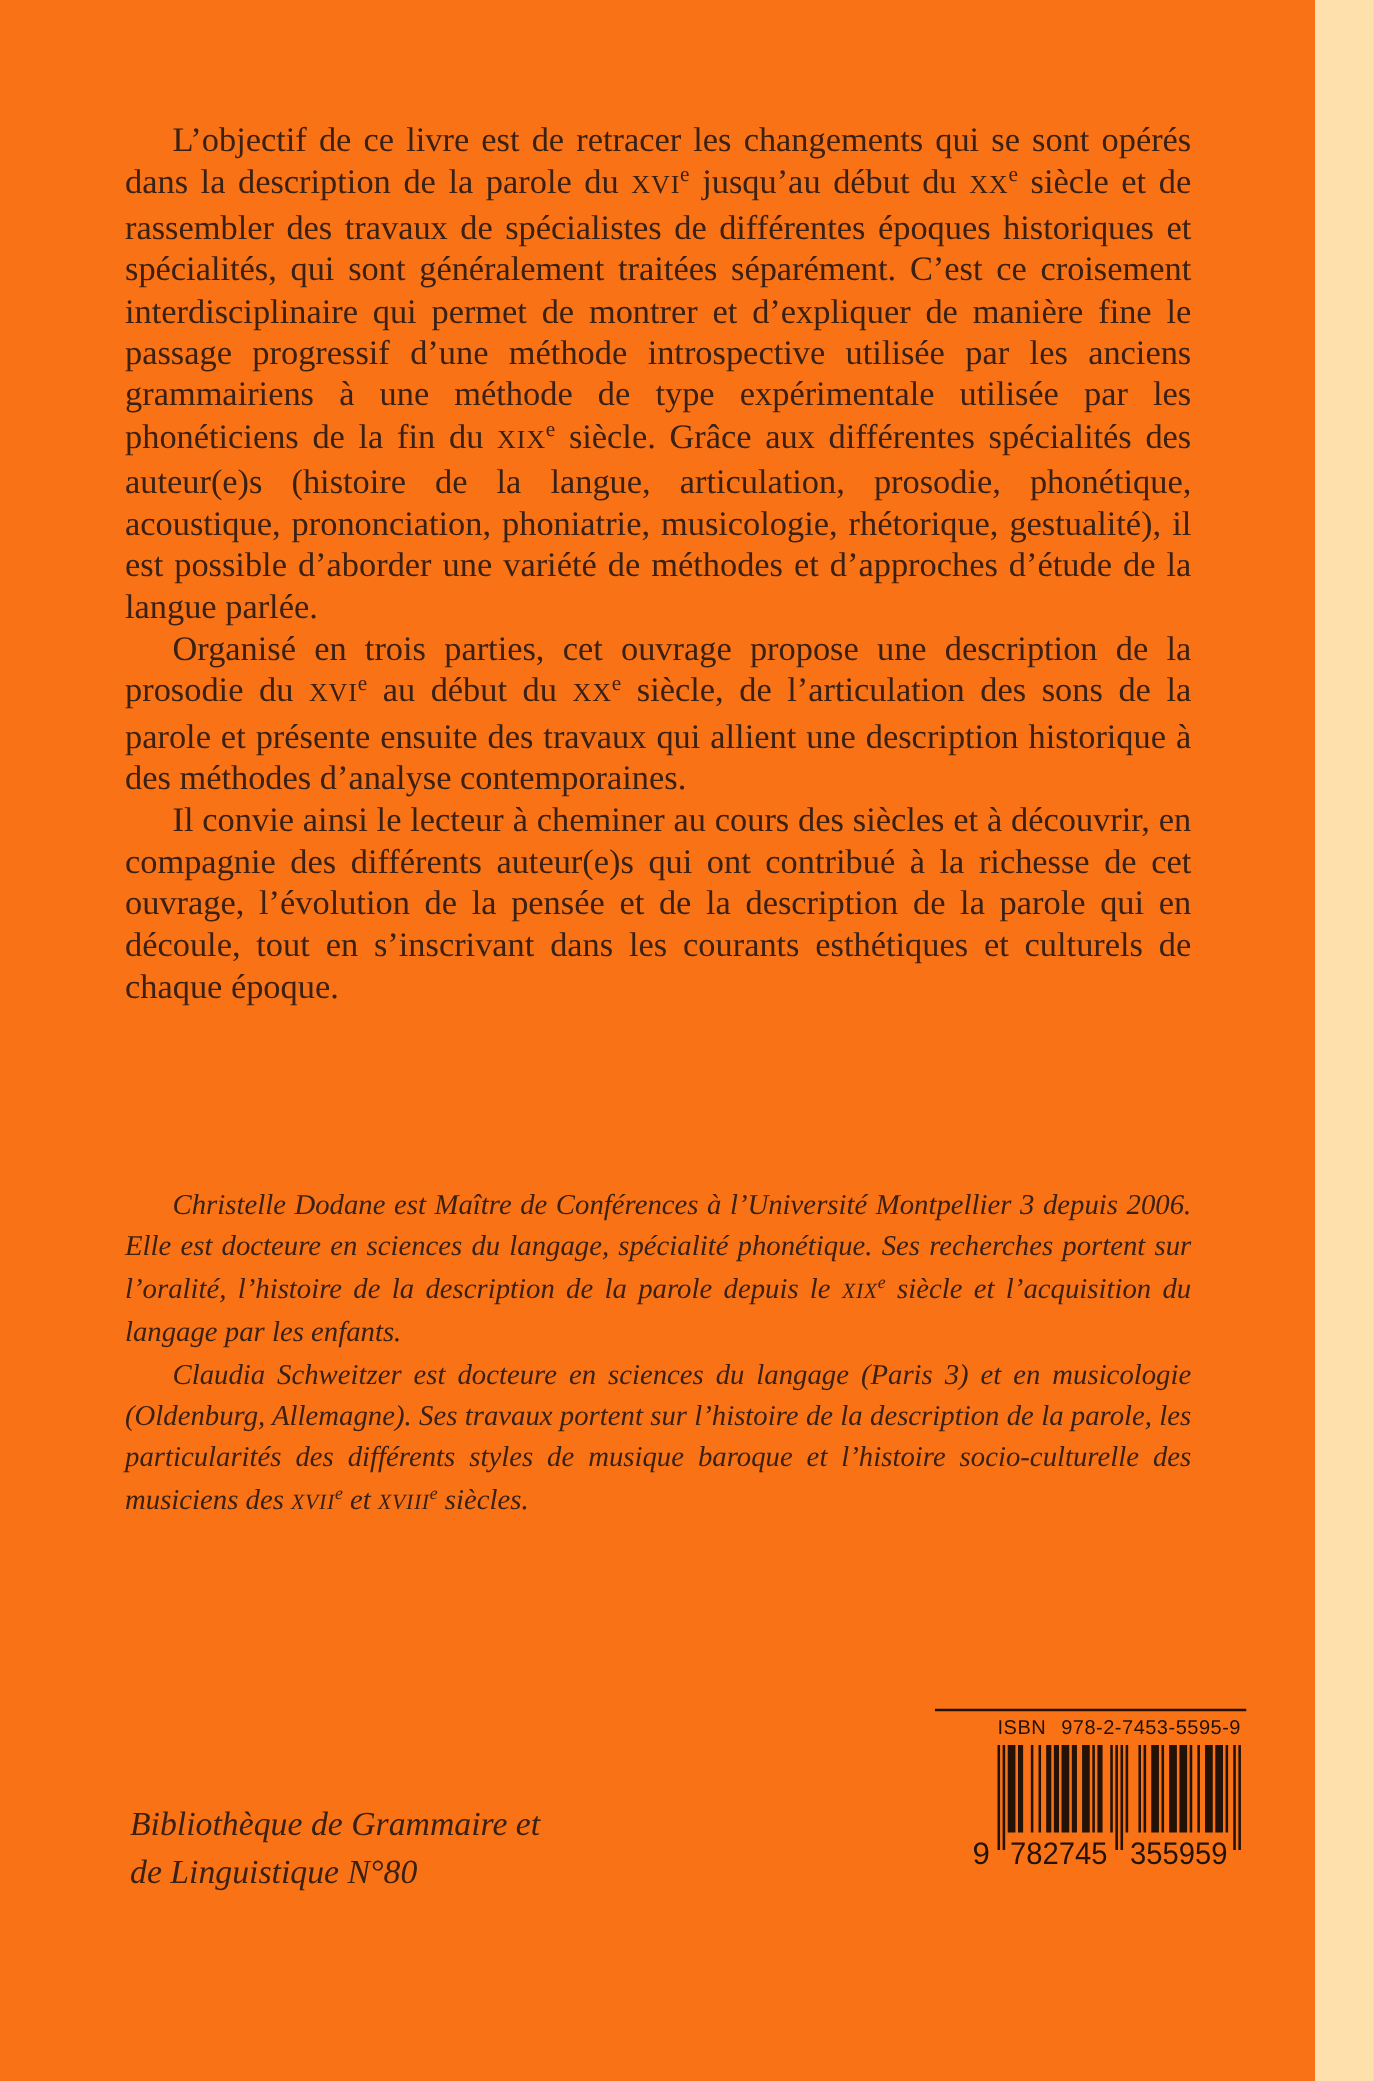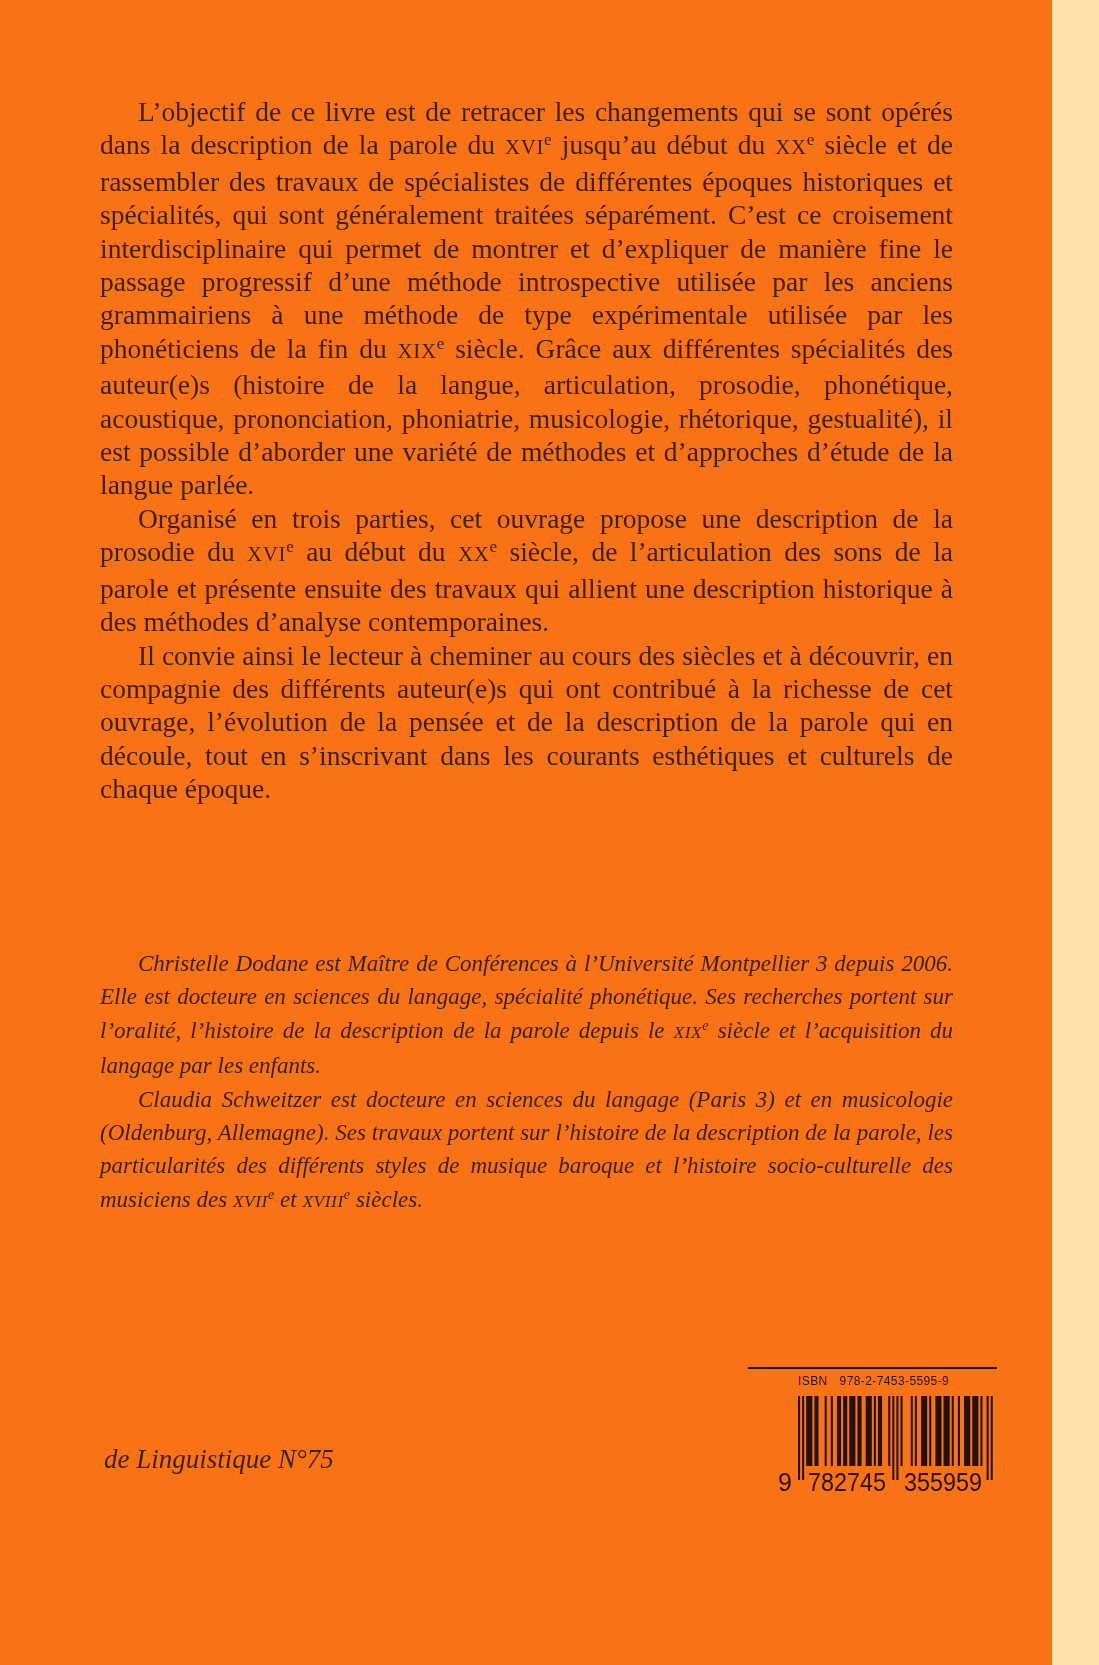--- a/index.html
+++ b/index.html
@@ -20,21 +20,21 @@
   .sc{text-transform:uppercase;font-size:0.76em;letter-spacing:0.03em;}
   .sup{font-size:0.62em;vertical-align:0.55em;line-height:0;}
   .collection{
     position:absolute;left:104px;top:1440px;
     font-style:italic;font-size:27px;line-height:38px;white-space:nowrap;
   }
   .isbn-block{position:absolute;left:748px;top:1367px;width:249px;height:130px;color:#241207;}
   .isbn-rule{position:absolute;left:0;top:0;width:249px;height:2px;background:#241207;}
   .isbn-text{
     position:absolute;left:50px;top:7px;white-space:nowrap;
-    font-family:"Liberation Sans",sans-serif;font-size:12px;letter-spacing:0.4px;
+    font-family:"Liberation Sans",sans-serif;font-size:16px;letter-spacing:0.4px;
   }
   .isbn-text .gap{display:inline-block;width:12px;}
   .barcode-box{position:absolute;left:30px;top:29px;width:215px;height:98px;}
 </style>
 </head>
 <body>
 
 <div class="page">
 
   <div class="blurb">
@@ -42,21 +42,22 @@
       <p><span>Organisé en trois parties, cet ouvrage propose une description de la prosodie du </span><span class="sc">xvi</span><span class="sup">e</span><span> au début du </span><span class="sc">xx</span><span class="sup">e</span><span> siècle, de l’articulation des sons de la parole et présente ensuite des travaux qui allient une description historique à des méthodes d’analyse contemporaines.</span></p>
       <p><span>Il convie ainsi le lecteur à cheminer au cours des siècles et à découvrir, en compagnie des différents auteur(e)s qui ont contribué à la richesse de cet ouvrage, l’évolution de la pensée et de la description de la parole qui en découle, tout en s’inscrivant dans les courants esthétiques et culturels de chaque époque.</span></p>
     </div>
 
   <div class="bio">
       <p><span>Christelle Dodane est Maître de Conférences à l’Université Montpellier 3 depuis 2006. Elle est docteure en sciences du langage, spécialité phonétique. Ses recherches portent sur l’oralité, l’histoire de la description de la parole depuis le </span><span class="sc">xix</span><span class="sup">e</span><span> siècle et l’acquisition du langage par les enfants.</span></p>
       <p><span>Claudia Schweitzer est docteure en sciences du langage (Paris 3) et en musicologie (Oldenburg, Allemagne). Ses travaux portent sur l’histoire de la description de la parole, les particularités des différents styles de musique baroque et l’histoire socio-culturelle des musiciens des </span><span class="sc">xvii</span><span class="sup">e</span><span> et </span><span class="sc">xviii</span><span class="sup">e</span><span> siècles.</span></p>
     </div>
 
   <div class="collection">
-    <div>de Linguistique N°75</div>
+    <div>Bibliothèque de Grammaire et</div>
+    <div>de Linguistique N°80</div>
   </div>
 
   <div class="isbn-block">
     <div class="isbn-rule"></div>
     <div class="isbn-text">
       <span>ISBN</span><span class="gap"></span><span>978-2-7453-5595-9</span>
     </div>
     <div class="barcode-box" id="barcode"><svg width="215" height="98" viewBox="-20 0 215 98" xmlns="http://www.w3.org/2000/svg">
           <rect x="0.00" y="0" width="2.05" height="84" fill="#241207"></rect>
           <rect x="4.10" y="0" width="2.05" height="84" fill="#241207"></rect>

